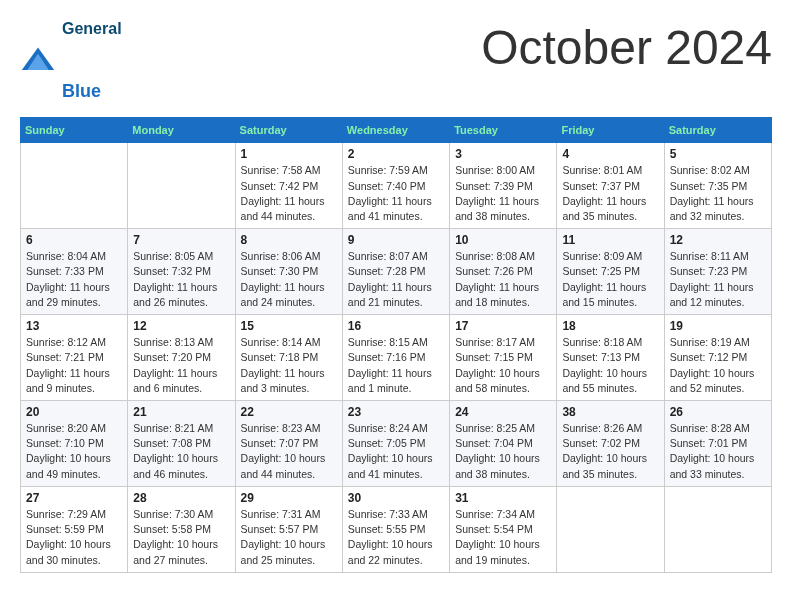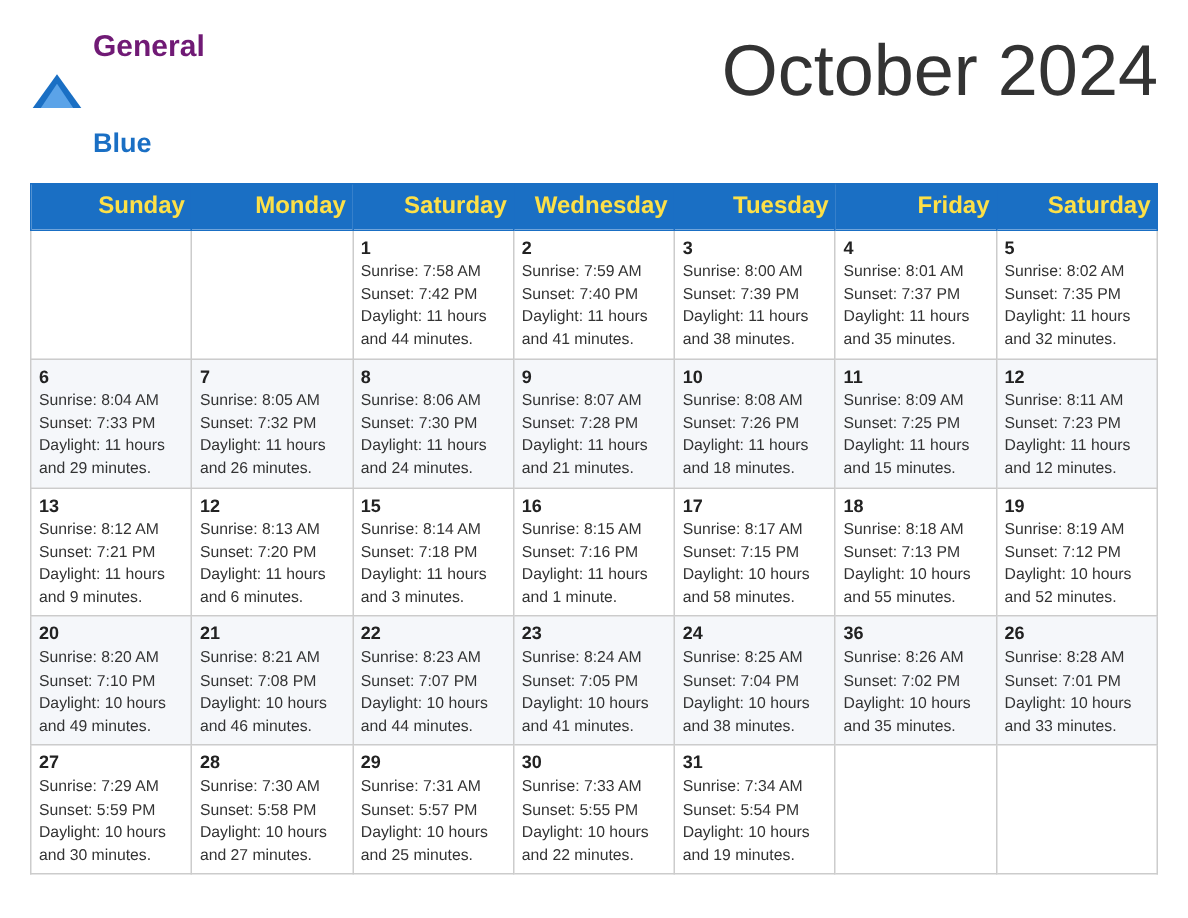--- a/index.html
+++ b/index.html
@@ -20,23 +20,23 @@
       display: flex;
       align-items: center;
       gap: 6px;
     }
     .logo-text {
       display: flex;
       flex-direction: column;
       line-height: 1.1;
     }
     .logo-general {
-      font-size: 20px;
+      font-size: 16px;
       font-weight: bold;
-      color: #701a75;
+      color: #0c4a6e;
     }
     .logo-blue {
       font-size: 18px;
       font-weight: bold;
       color: #1a6fc4;
       margin-top: 44px;
     }
     .logo-icon {
       width: 36px;
       height: 36px;
@@ -53,24 +53,24 @@
       font-size: 16px;
       color: #555;
     }
     .calendar {
       width: 100%;
       border-collapse: collapse;
       font-size: 11px;
     }
     .calendar th {
       background-color: #1a6fc4;
-      color: #fde047;
+      color: #86efac;
       padding: 6px 4px;
-      text-align: right;
-      font-size: 16px;
+      text-align: left;
+      font-size: 11px;
       font-weight: 600;
       border: 1px solid #1a6fc4;
     }
     .calendar td {
       border: 1px solid #ccc;
       vertical-align: top;
       padding: 4px 5px;
       width: 107px;
       min-height: 80px;
       background: #fff;
@@ -227,21 +227,21 @@
         </td>
         <td>
           <div class="day-number">23</div>
           <div class="day-info">Sunrise: 8:24 AM<br>Sunset: 7:05 PM<br>Daylight: 10 hours and 41 minutes.</div>
         </td>
         <td>
           <div class="day-number">24</div>
           <div class="day-info">Sunrise: 8:25 AM<br>Sunset: 7:04 PM<br>Daylight: 10 hours and 38 minutes.</div>
         </td>
         <td>
-          <div class="day-number">36</div>
+          <div class="day-number">38</div>
           <div class="day-info">Sunrise: 8:26 AM<br>Sunset: 7:02 PM<br>Daylight: 10 hours and 35 minutes.</div>
         </td>
         <td>
           <div class="day-number">26</div>
           <div class="day-info">Sunrise: 8:28 AM<br>Sunset: 7:01 PM<br>Daylight: 10 hours and 33 minutes.</div>
         </td>
       </tr>
       <tr>
         <td>
           <div class="day-number">27</div>

